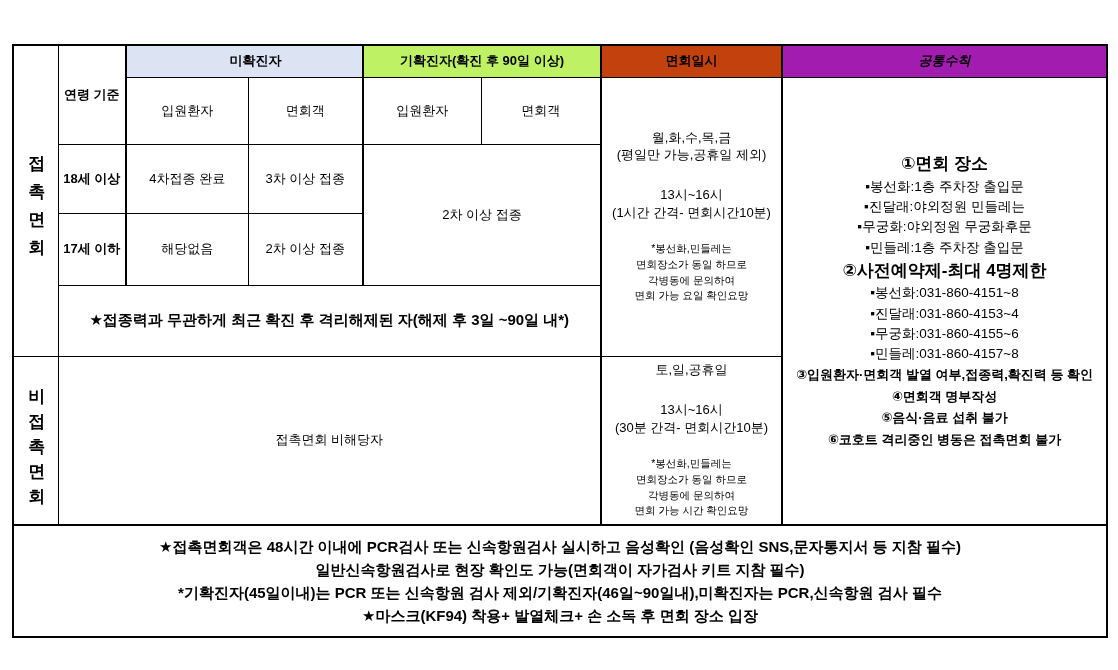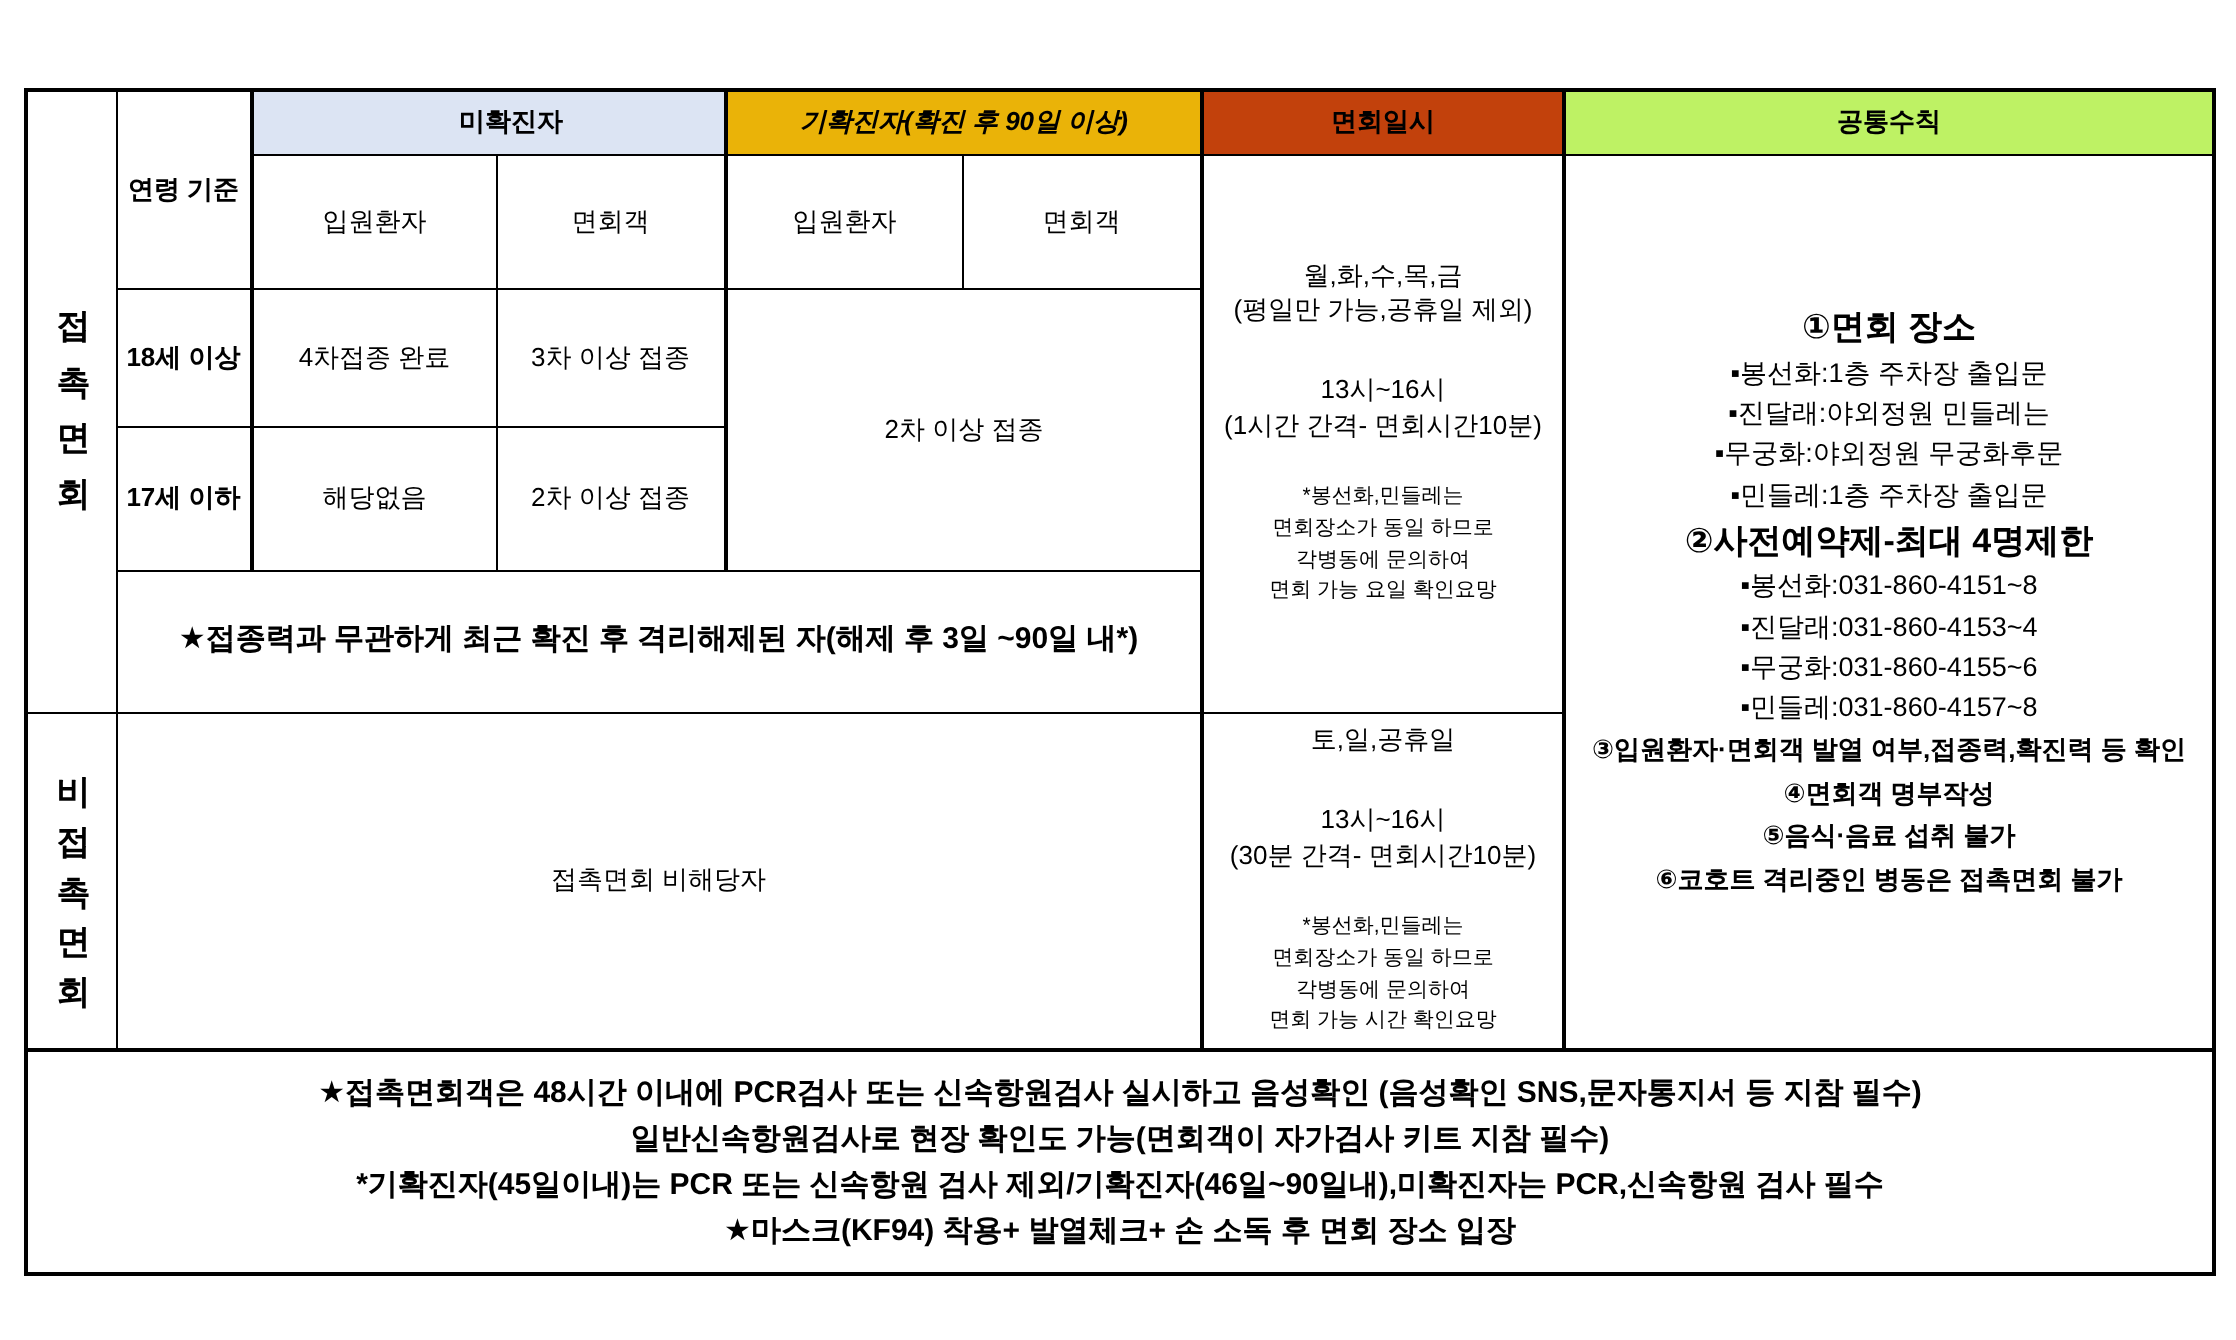--- a/index.html
+++ b/index.html
@@ -40,23 +40,23 @@
         <col style="width:120px">
         <col style="width:181px">
         <col style="width:325px">
     </colgroup>
 
     <tbody>
         <tr style="height:32px">
       <td rowspan="5" class="vcell"><span class="vtext">접촉면회</span></td>
       <td rowspan="2" class="bold">연령 기준</td>
       <td colspan="2" class="hdr bl2" style="background: rgb(220, 228, 243); padding-left: 22px;">미확진자</td>
-      <td colspan="2" class="hdr bl2" style="background: #eab308; font-style: italic;">기확진자(확진 후 90일 이상)</td>
+      <td colspan="2" class="hdr bl2" style="background: #bef264;">기확진자(확진 후 90일 이상)</td>
       <td class="hdr bl2" style="background: #c2410c;">면회일시</td>
-      <td class="hdr bl2" style="background: #bef264;">공통수칙</td>
+      <td class="hdr bl2" style="background: #a21caf; font-style: italic;">공통수칙</td>
     </tr>
 
     <tr style="height:67px">
       <td class="bl2">입원환자</td>
       <td>면회객</td>
       <td class="bl2">입원환자</td>
       <td>면회객</td>
       <td rowspan="4" class="bl2">
         <div class="sched">
           <div class="line">월,화,수,목,금</div>

